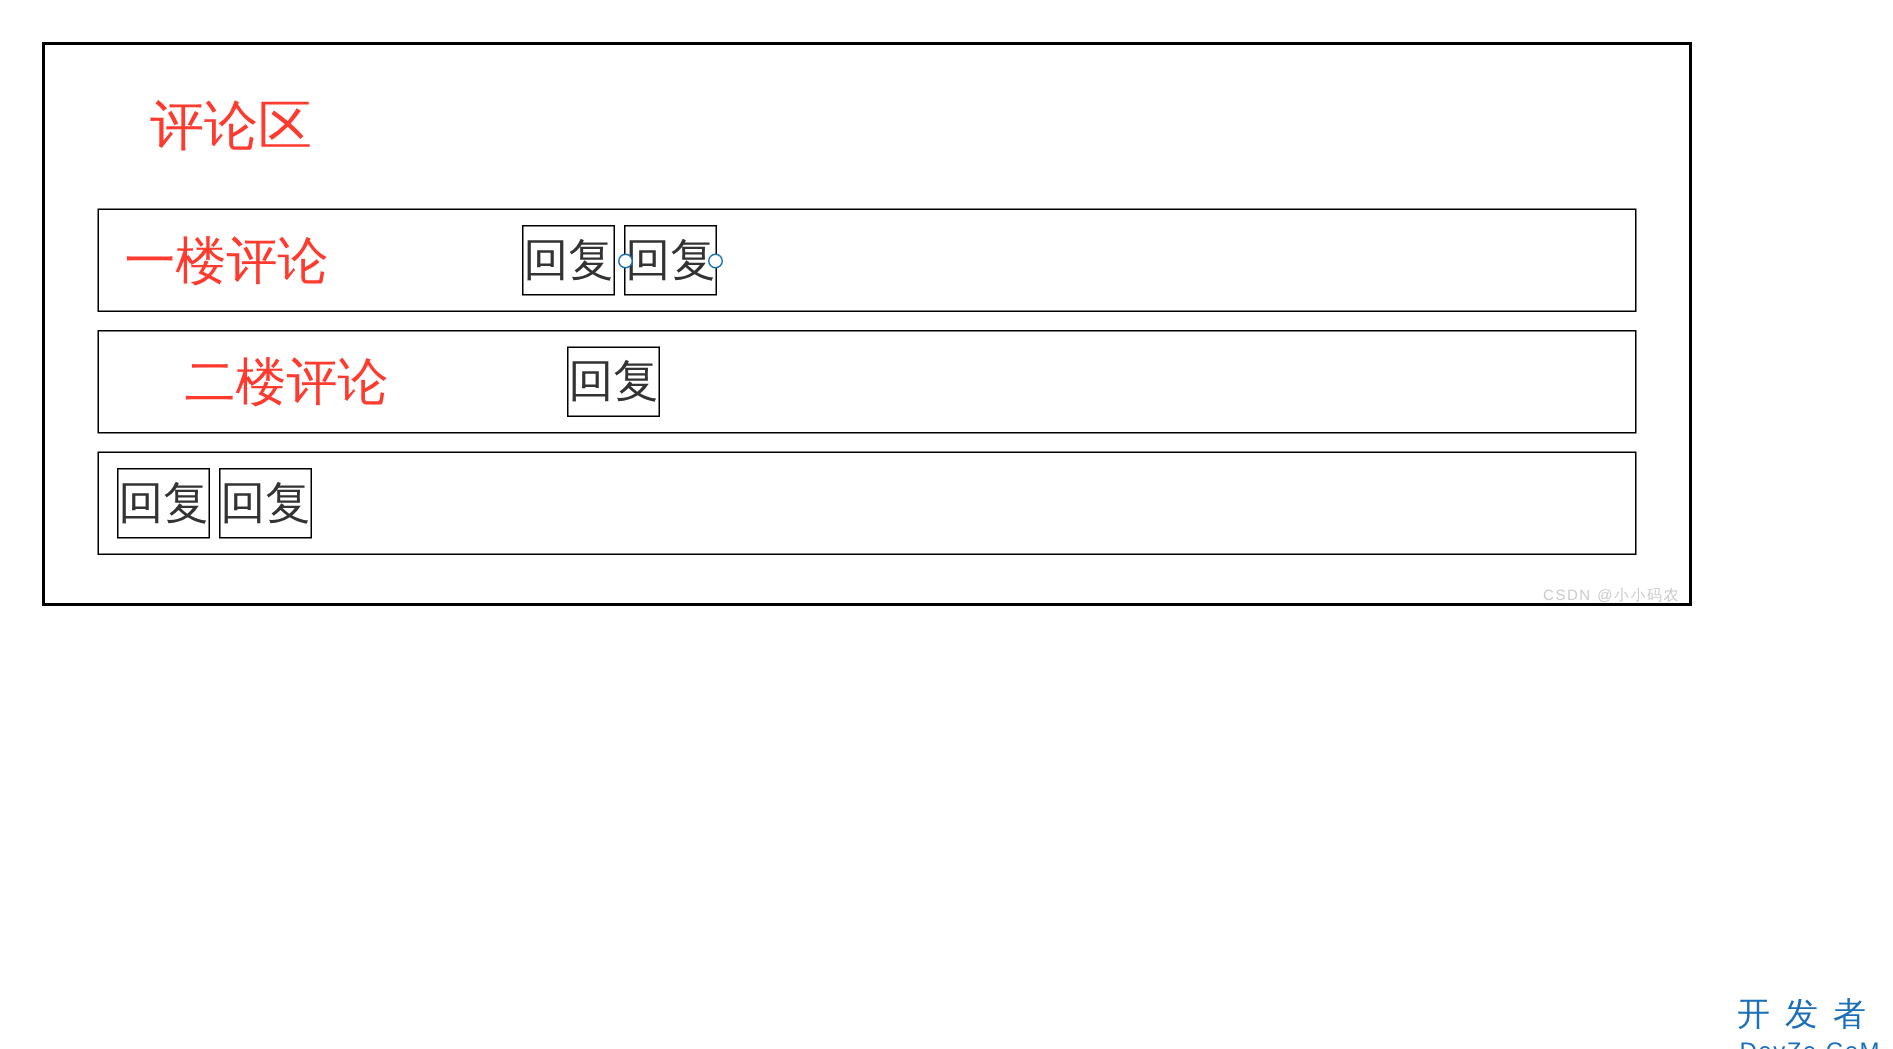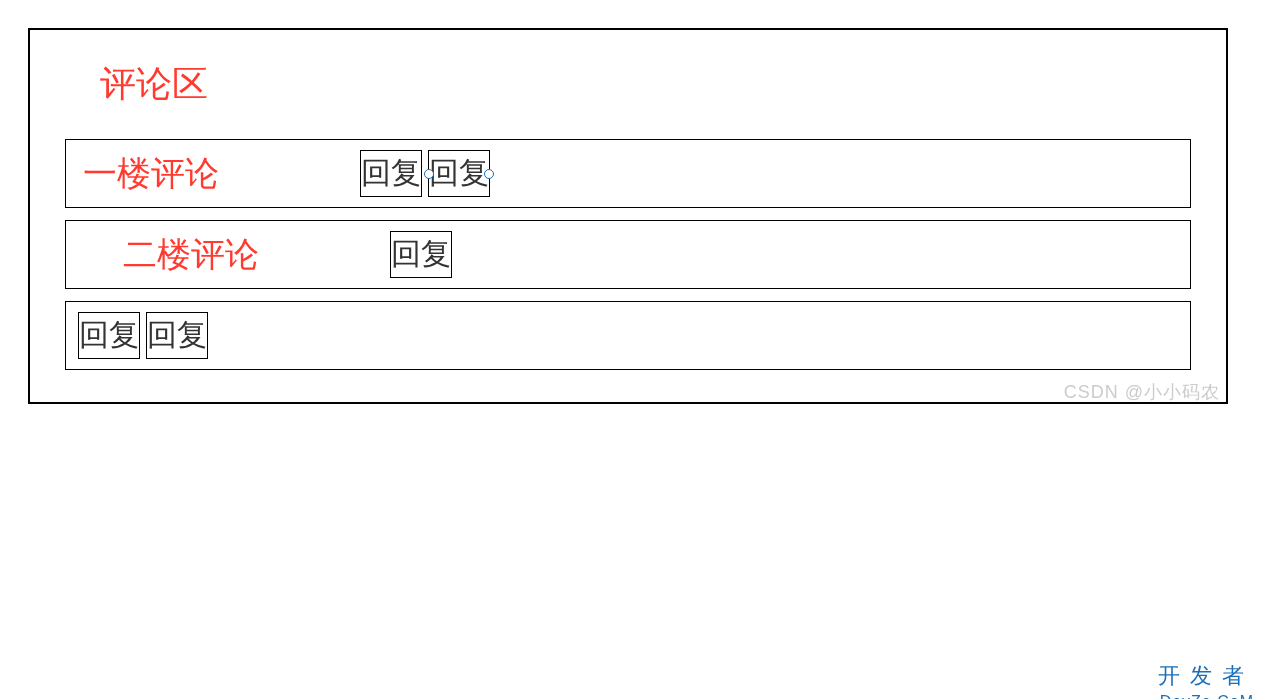--- a/index.html
+++ b/index.html
@@ -4,39 +4,38 @@
 <style>
   * { box-sizing: border-box; margin: 0; padding: 0; }
   body {
     background: #ffffff;
     font-family: "Microsoft YaHei", "SimSun", sans-serif;
     padding: 20px;
     width: 1262px;
   }
   .container {
     border: 2px solid #000;
-    width: 1200px;
+    width: 1100px;
     padding: 30px 35px 20px 35px;
     position: relative;
     margin: 8px 8px;
   }
   .section-title {
     color: #ff3b30;
     font-size: 36px;
     font-weight: 400;
     margin-left: 35px;
     margin-bottom: 30px;
   }
   .comment-block {
     border: 1.5px solid #000;
     margin-bottom: 12px;
     display: flex;
     align-items: center;
     padding: 10px 12px;
-    gap: 12px;
   }
   .comment-label {
     color: #ff3b30;
     font-size: 34px;
     font-weight: 400;
     flex-shrink: 0;
     padding-left: 20px;
     min-width: 280px;
   }
   .comment-block.first .comment-label { min-width: 270px; padding-left: 5px;}
@@ -66,21 +65,21 @@
     background: #fff;
     top: 50%;
     transform: translateY(-50%);
   }
   .reply.selected::before { left: -5px; }
   .reply.selected::after { right: -5px; }
   .watermark {
     position: absolute;
     right: 6px;
     bottom: -2px;
-    font-size: 18px;
+    font-size: 10px;
     color: #ccc;
     letter-spacing: 1px;
   }
   .brand {
     position: absolute;
     right: 8px;
     bottom: 8px;
     color: #1a6fb8;
     font-size: 22px;
     font-family: "SimSun", serif;

